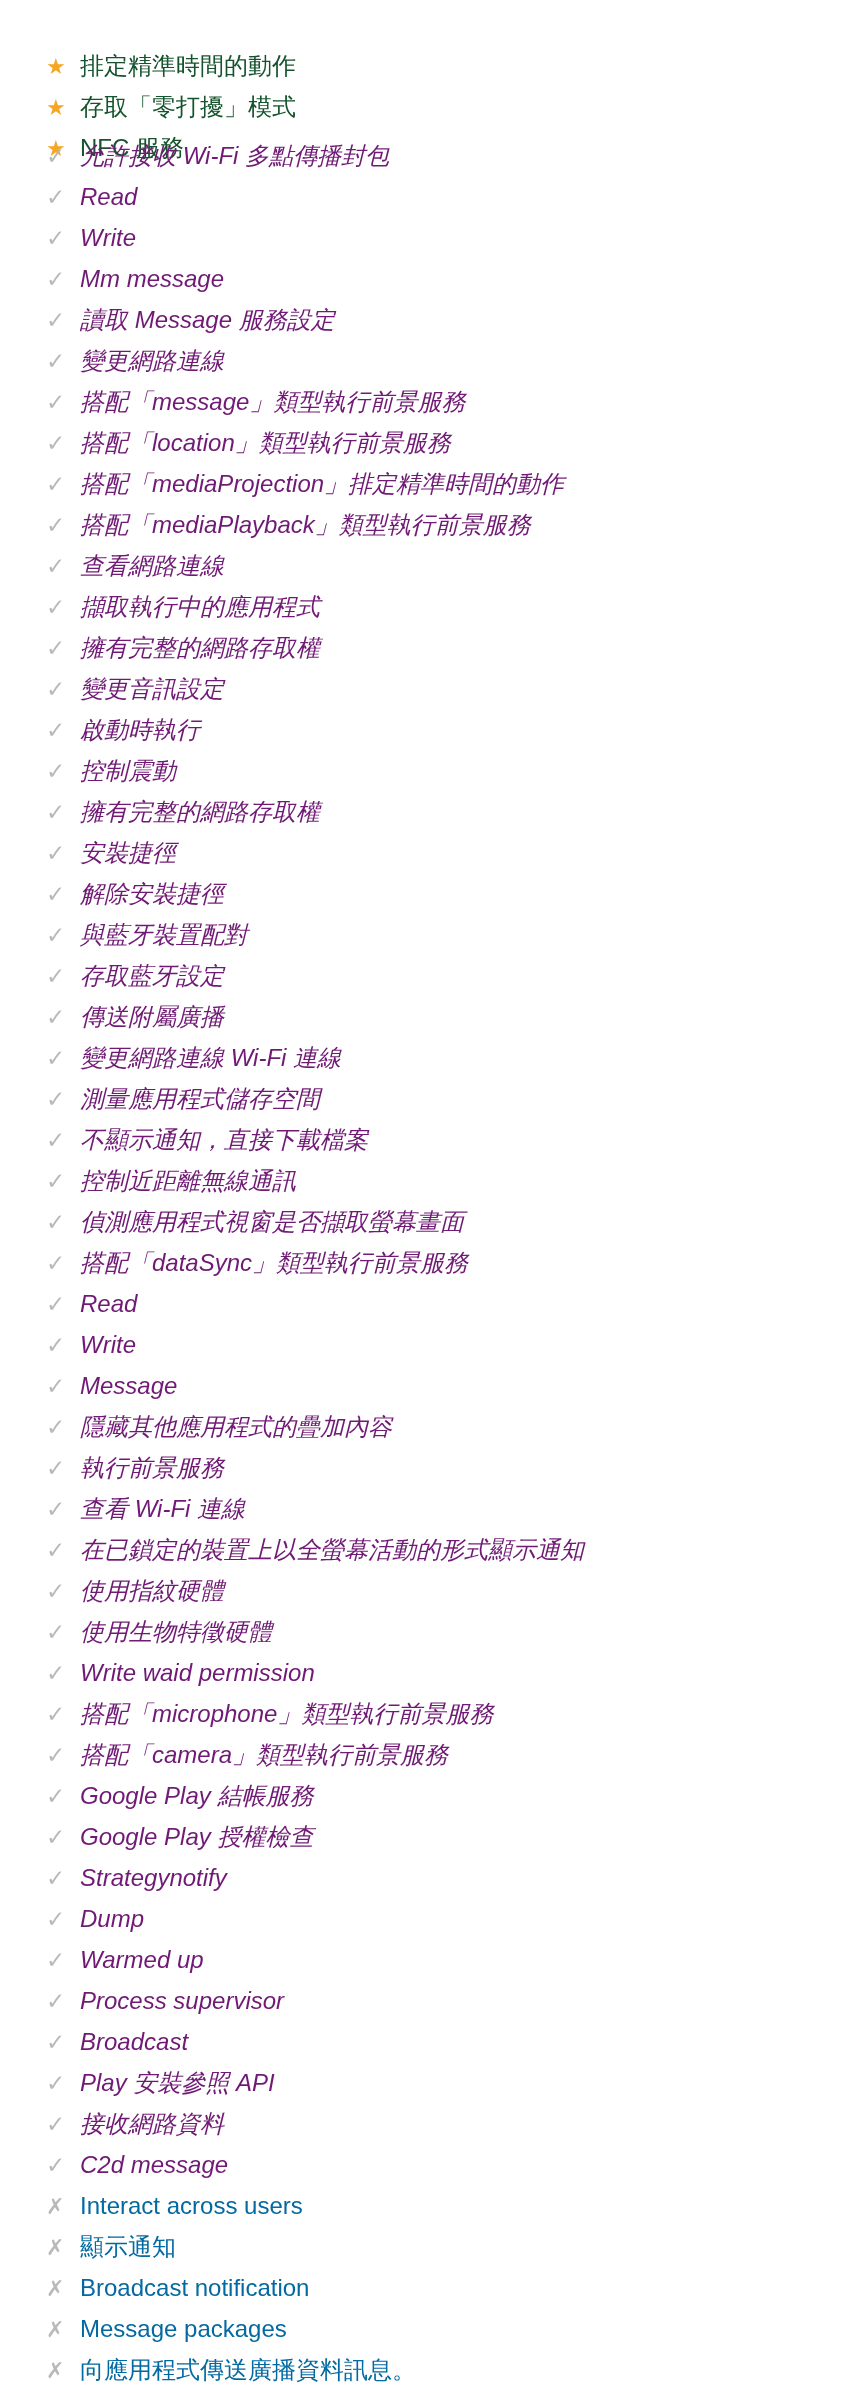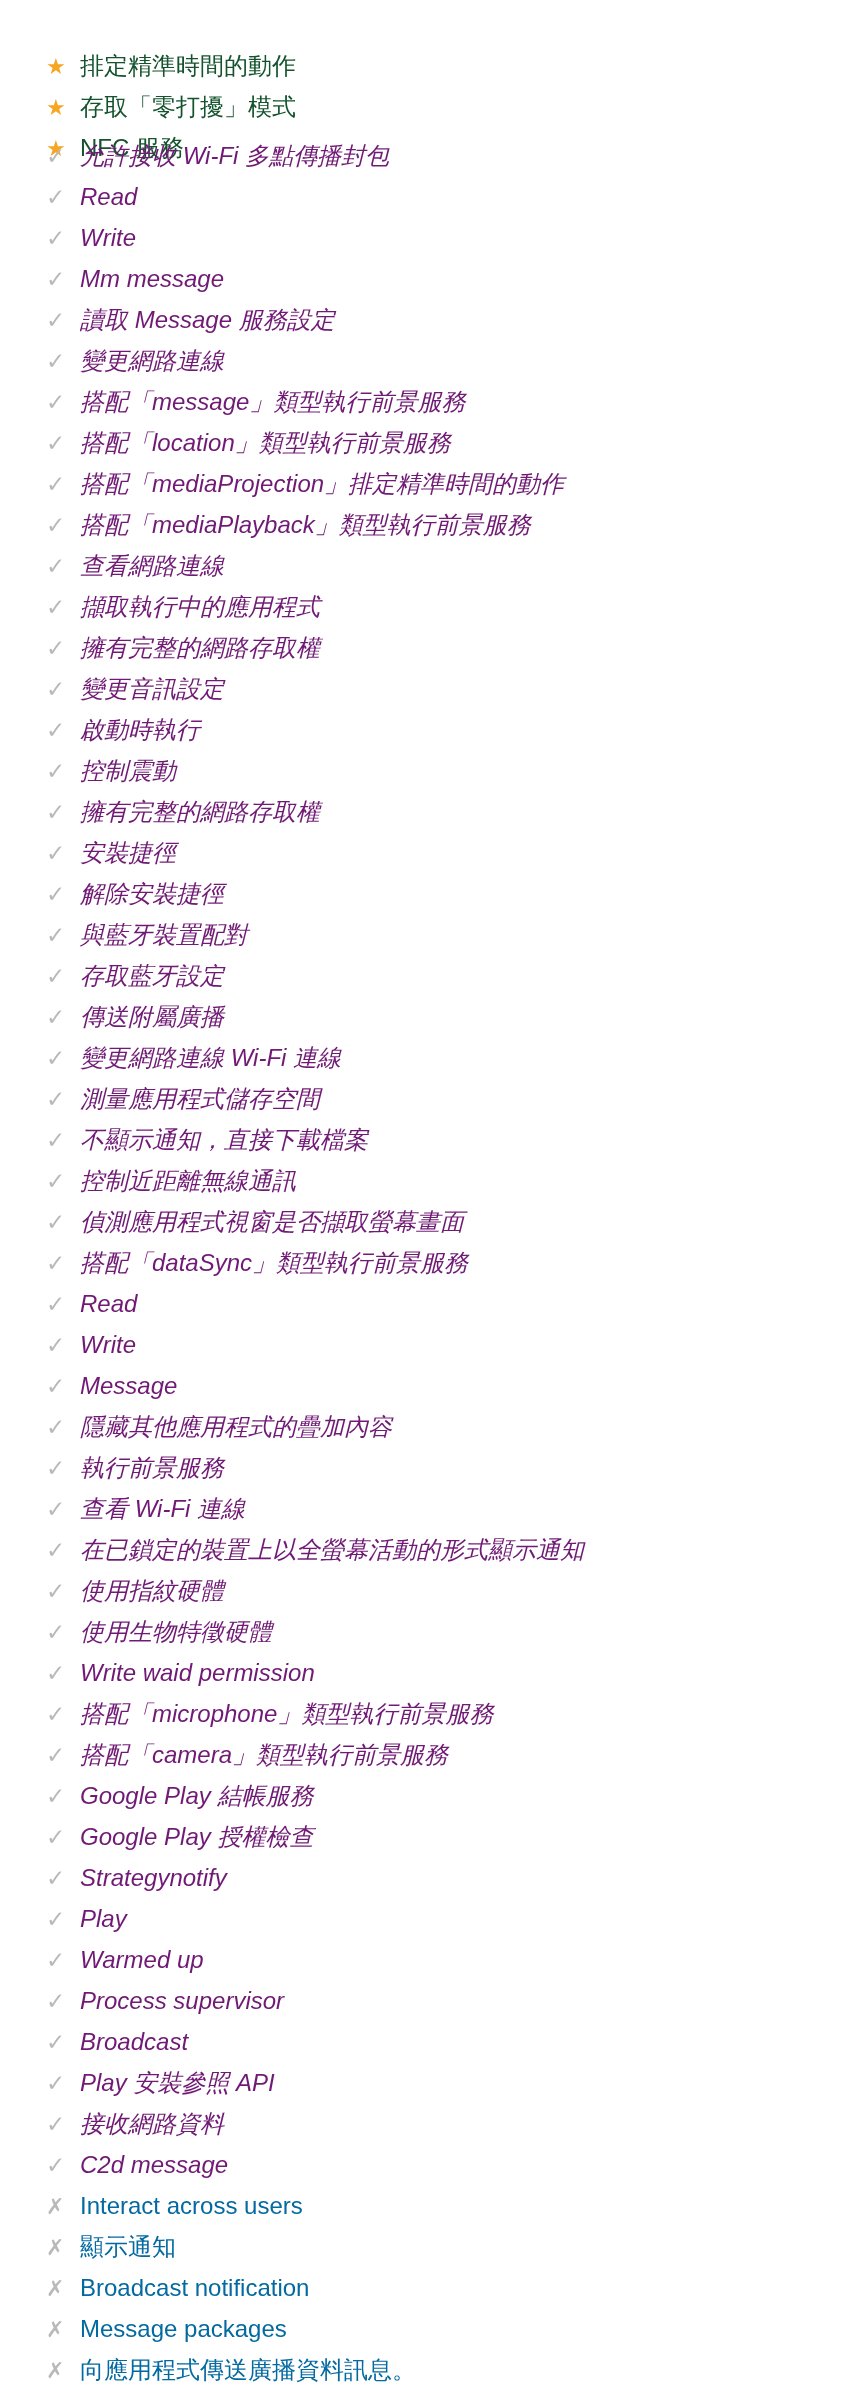--- a/index.html
+++ b/index.html
@@ -233,21 +233,21 @@
     <li class="perm-row check">
       <span class="marker">✓</span>
       <span class="label">Google Play 授權檢查</span>
     </li>
     <li class="perm-row check">
       <span class="marker">✓</span>
       <span class="label">Strategynotify</span>
     </li>
     <li class="perm-row check">
       <span class="marker">✓</span>
-      <span class="label">Play</span>
+      <span class="label">Dump</span>
     </li>
     <li class="perm-row check">
       <span class="marker">✓</span>
       <span class="label">Warmed up</span>
     </li>
     <li class="perm-row check">
       <span class="marker">✓</span>
       <span class="label">Process supervisor</span>
     </li>
     <li class="perm-row check">

